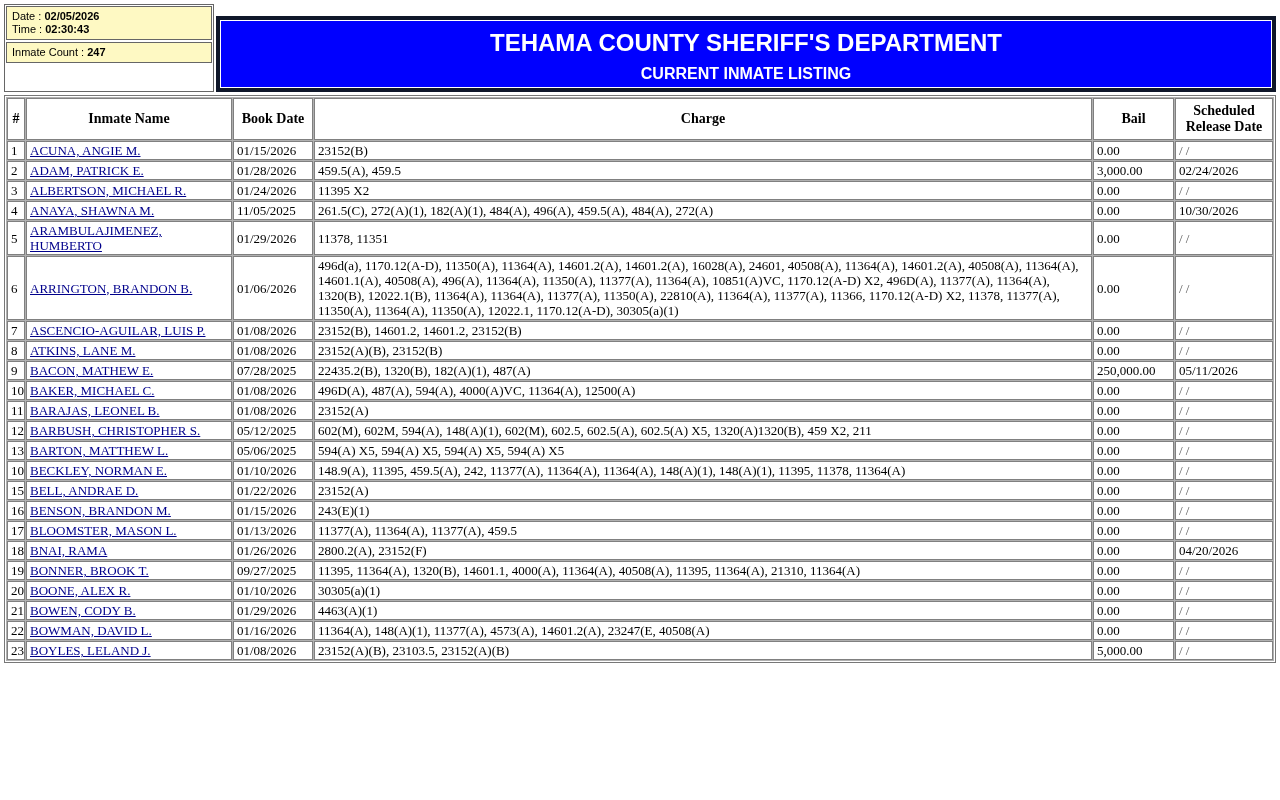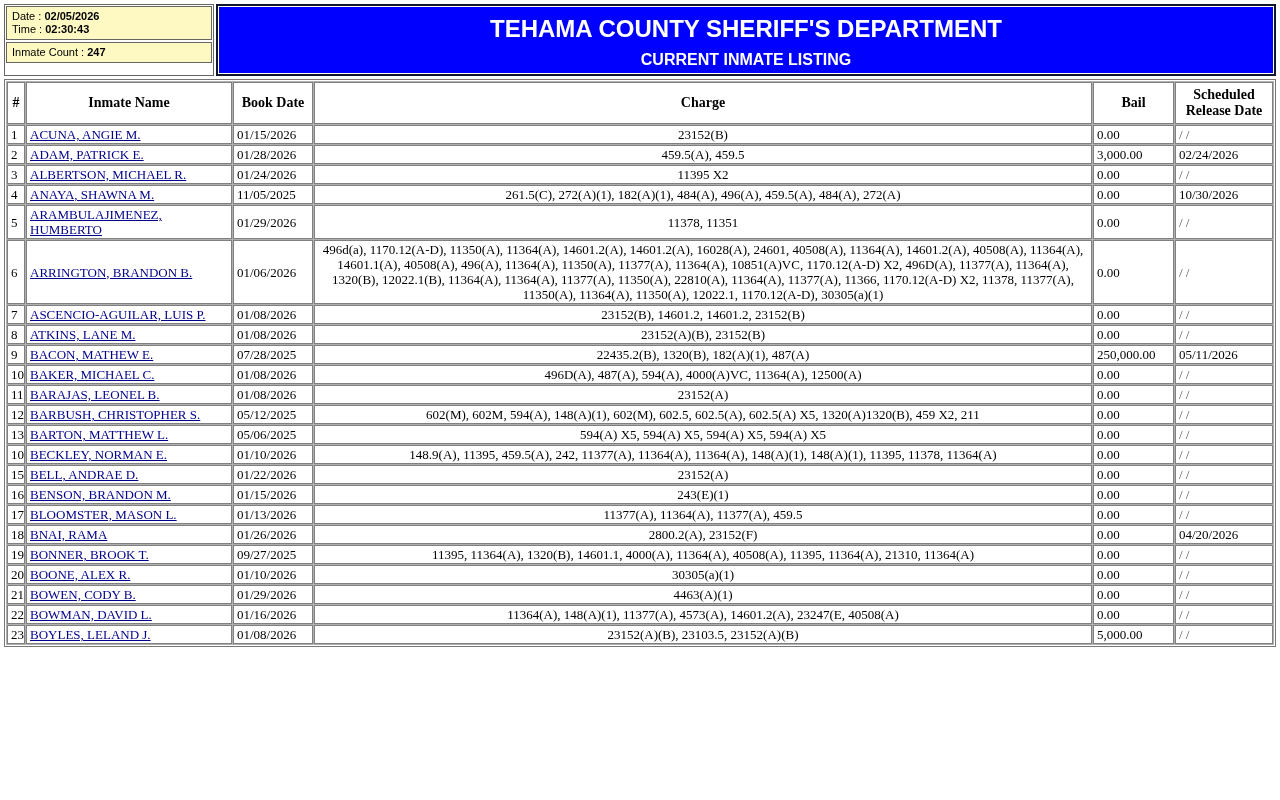--- a/index.html
+++ b/index.html
@@ -38,22 +38,22 @@
     font-family: "Liberation Sans", "DejaVu Sans", sans-serif;
     font-size: 11px;
     line-height: 13px;
     padding: 3px 4px 3px 5px;
     color: #000;
   }
   .stamp-cell b { font-weight: bold; }
 
   .banner-wrap {
     flex: 1 1 auto;
-    margin: 4px 4px 0 2px;
-    border: 2px solid #0f172a;
+    margin: 16px 4px 0 2px;
+    border: 4px solid #0f172a;
     padding: 1px;
     box-sizing: border-box;
   }
   .banner {
     background: #0000ff;
     color: #ffffff;
     height: 66px;
     box-sizing: border-box;
     display: flex;
     flex-direction: column;
@@ -116,21 +116,21 @@
   .col-num   { width: 18px;  }
   .col-name  { width: 206px; }
   .col-book  { width: 80px;  }
   .col-charge{ width: auto;  }
   .col-bail  { width: 81px;  }
   .col-rel   { width: 98px;  }
 
   td.cell-num   { text-align: left; padding-left: 3px; }
   td.cell-name  { padding-left: 5px; }
   td.cell-book  { text-align: left; white-space: nowrap; padding-left: 3px; }
-  td.cell-charge{ text-align: center; padding-left: 3px; margin-top: 36px; }
+  td.cell-charge{ text-align: left; padding-left: 3px; margin-top: 36px; }
   td.cell-bail  { text-align: left; white-space: nowrap; padding-left: 3px; }
   td.cell-rel   { text-align: left; white-space: nowrap; padding-left: 3px; }
 
   a.inmate-link {
     color: #00008b;
     text-decoration: underline;
     cursor: pointer;
   }
 
   .empty-date { color: #555; }

